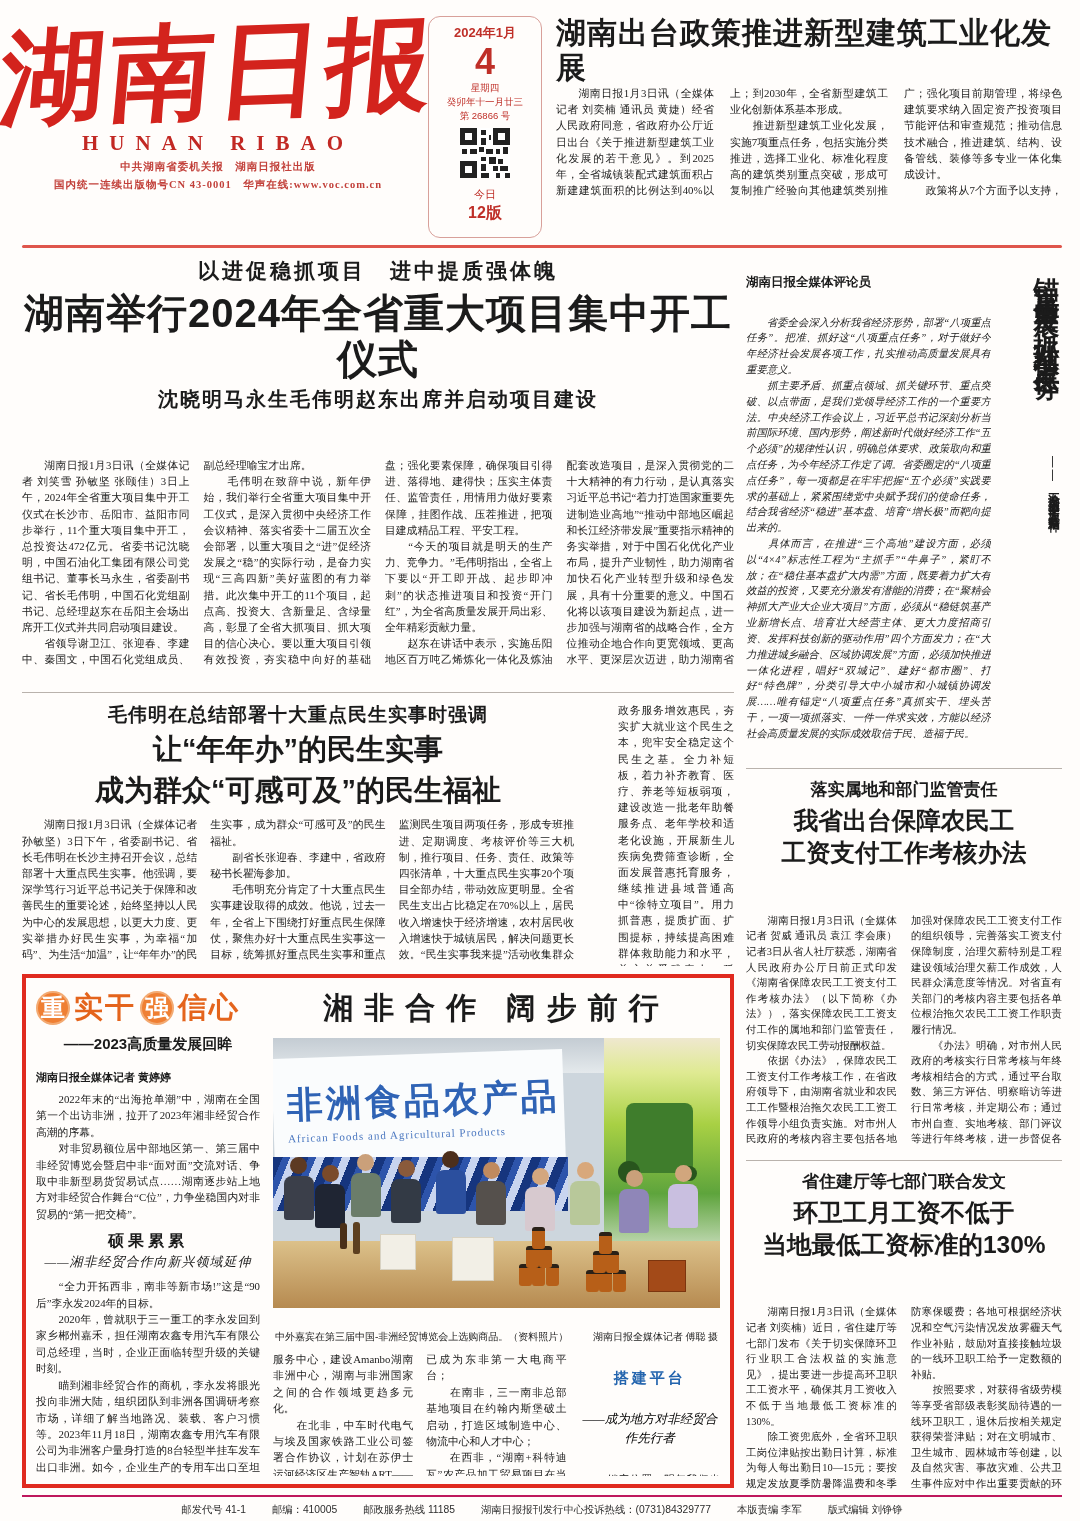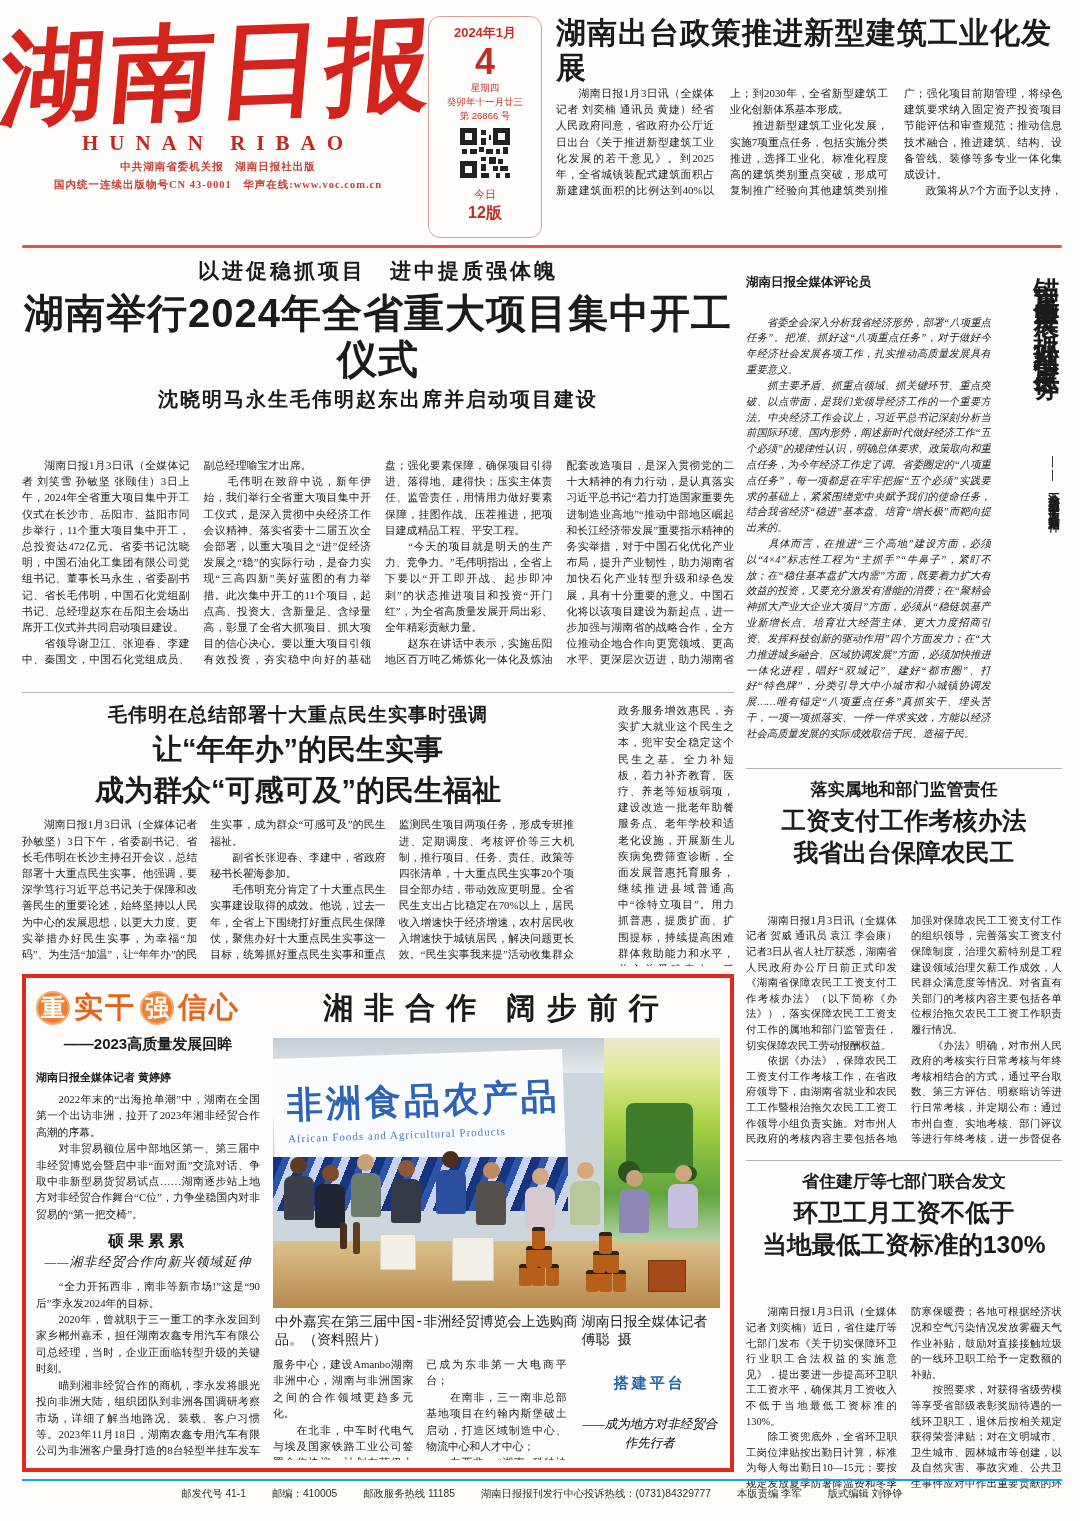--- a/index.html
+++ b/index.html
@@ -61,21 +61,21 @@
                align-items:center;justify-content:center;font-size:24px;font-weight:900;
                font-family:"Liberation Sans",sans-serif;border:2px solid #f3aa72;box-sizing:border-box;}
   .logo-word{color:#e4641c;font-weight:900;font-size:29px;font-family:"Liberation Sans",sans-serif;letter-spacing:2px;}
   .logo-sub{font-weight:bold;font-size:15px;text-align:center;margin:7px 0 6px;font-family:"Liberation Sans",sans-serif;}
   .sp-byline{font-size:11px;font-weight:bold;font-family:"Liberation Sans",sans-serif;margin:10px 0 6px;}
   .sp-para{font-size:10.8px;line-height:1.52;text-align:justify;white-space:pre-line;}
   .sp-sec-head{text-align:center;font-weight:900;font-size:16px;font-family:"Liberation Sans",sans-serif;margin:9px 0 1px;letter-spacing:4px;}
   .sp-sec-sub{text-align:center;font-size:13px;font-style:italic;margin-bottom:7px;letter-spacing:1px;}
   .sp-right{flex:1;display:flex;flex-direction:column;min-width:0;}
   .sp-headline{text-align:center;font-weight:bold;font-size:30px;letter-spacing:11px;margin:0 0 9px;}
-  .caption-row{display:flex;justify-content:space-between;font-size:14px;margin:5px 2px 7px;font-family:Liberation Mono, monospace;}
+  .caption-row{display:flex;justify-content:space-between;font-size:10px;margin:22px 2px 7px;}
   .sp-cols{display:flex;gap:13px;flex:1;min-height:0;}
   .sp-col{flex:1;font-size:10.8px;line-height:1.52;text-align:justify;white-space:pre-line;overflow:hidden;}
   .platform-head{color:#2465ae;text-align:center;font-weight:900;font-size:15px;font-family:"Liberation Sans",sans-serif;letter-spacing:3px;}
   .platform-sub{color:#000000;font-style:italic;font-size:12.5px;text-align:center;margin:3px 0 7px;}
   
   .ed{display:flex;gap:9px;height:502px;flex:none;}
   .ed-text{flex:1;font-size:10.4px;line-height:1.52;text-align:justify;white-space:pre-line;
            overflow:hidden;font-style:italic;}
   .ed-byline{font-weight:bold;font-style:normal;font-family:"Liberation Sans",sans-serif;
              font-size:12.5px;margin-bottom:7px;}
@@ -104,21 +104,21 @@
   .ph-tractor:after{content:"";position:absolute;left:-8px;bottom:-10px;width:22px;height:22px;border-radius:50%;background:#28551d;}
   .ph-tractor:before{content:"";position:absolute;right:-4px;bottom:-8px;width:15px;height:15px;border-radius:50%;background:#28551d;}
   .ph-table{position:absolute;left:0;right:0;bottom:0;height:25%;background:linear-gradient(180deg,#dcc18a,#b68a50);}
   .person{position:absolute;width:34px;height:64px;}
   .person .head{width:17px;height:17px;border-radius:50%;margin:0 auto;}
   .person .torso{width:30px;height:44px;border-radius:8px 8px 3px 3px;margin:2px auto 0;}
   .jar{position:absolute;width:13px;height:18px;background:#b75f18;border-radius:3px;border-top:4px solid #2a2118;}
   .box{position:absolute;background:#f2efe6;border:1px solid #d8d2c2;}
   .bottle{position:absolute;width:7px;height:26px;background:#4a3018;border-radius:3px 3px 2px 2px;}
   
-  .footer{flex:none;border-top:2px solid #0ea5e9;margin-top:7px;padding:6px 0 20px;display:flex;
+  .footer{flex:none;border-top:2px solid #be185d;margin-top:7px;padding:6px 0 4px;display:flex;
           justify-content:center;gap:26px;font-size:10.3px;font-family:"Liberation Sans",sans-serif;color:#2c2c2c;}
 </style>
 </head>
 <body>
 
 <div class="page">
 
   <div class="header">
     <div class="masthead">
       <div class="mast-title">湖南日报</div>
@@ -343,22 +343,22 @@
           <div class="ed-vert-head">锚定高质量发展 抓好八项重点任务</div>
           <div class="ed-vert-sub">——五论贯彻省委十二届五次全会精神</div>
         </div>
       </div>
 
       <div class="hr-thin"></div>
 
       <div>
         <div class="rr-kicker">落实属地和部门监管责任</div>
         <div class="rr-headline">
+          <div>我省出台保障农民工</div>
           <div>工资支付工作考核办法</div>
-          <div>我省出台保障农民工</div>
         </div>
         <div class="body-cols rr-body wage-body">　　湖南日报1月3日讯（全媒体记者 贺威 通讯员 袁江 李会康）记者3日从省人社厅获悉，湖南省人民政府办公厅日前正式印发《湖南省保障农民工工资支付工作考核办法》（以下简称《办法》），落实保障农民工工资支付工作的属地和部门监管责任，切实保障农民工劳动报酬权益。
 　　依据《办法》，保障农民工工资支付工作考核工作，在省政府领导下，由湖南省就业和农民工工作暨根治拖欠农民工工资工作领导小组负责实施。对市州人民政府的考核内容主要包括各地加强对保障农民工工资支付工作的组织领导，完善落实工资支付保障制度，治理欠薪特别是工程建设领域治理欠薪工作成效，人民群众满意度等情况。对省直有关部门的考核内容主要包括各单位根治拖欠农民工工资工作职责履行情况。
 　　《办法》明确，对市州人民政府的考核实行日常考核与年终考核相结合的方式，通过平台取数、第三方评估、明察暗访等进行日常考核，并定期公布；通过市州自查、实地考核、部门评议等进行年终考核，进一步督促各市州日常工作落实。对市州人民政府的考核实行定量考核，采取分级评分法，基准分为100分，考核结果分为A、B、C三个等级。对考核等级为A级的市州，予以通报表扬；对考核等级为C级的市州，按照有关规定进行约谈。对省直有关部门的考核实行定性考核，采取部门自查和综合评议相结合的方式，考核结果不分等级。
 　　《办法》还明确对基础工作或专项工作表现优异的县市区一并通报表扬，对问题突出的县市区一并通报批评，以有效调动县市区人民政府工作积极性。</div>
       </div>
 
       <div class="hr-thin"></div>
 
       <div>

